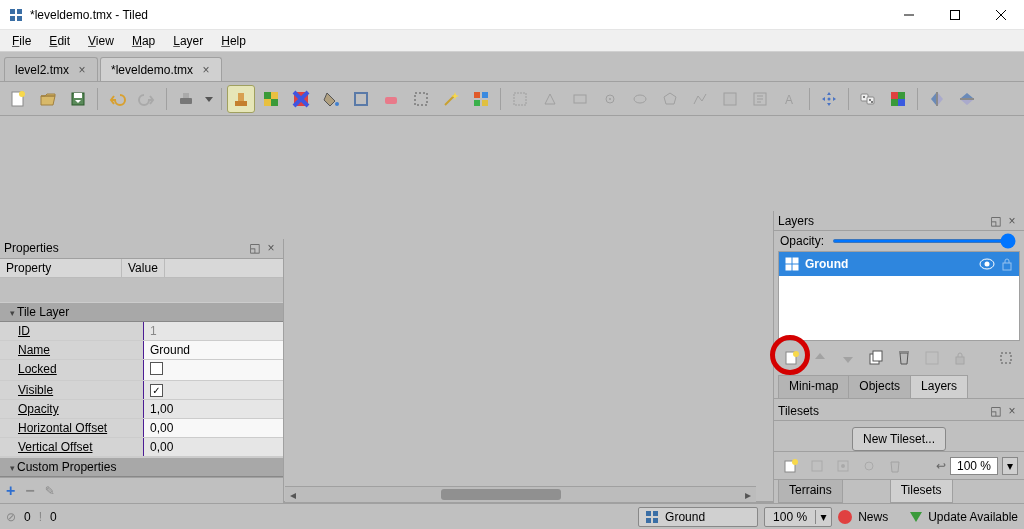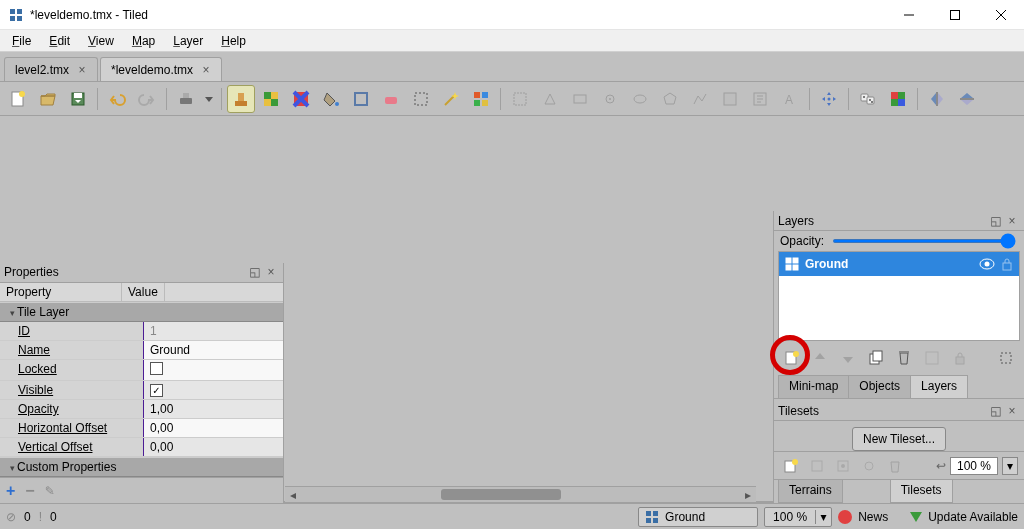--- a/index.html
+++ b/index.html
@@ -36,21 +36,21 @@
   .prop-head { display:flex; background:#d8d8d8; border-bottom:1px solid #bbb;}
   .prop-head div { padding:2px 6px; border-right:1px solid #bbb;}
   .prop-head div:first-child { width:122px;}
   .prop-sec { background:#a8a8a8; color:#000; padding:2px 10px; border-top:1px solid #ccc; border-bottom:1px solid #888;}
   .prop-sec::before { content:"▾ "; font-size:9px; color:#444;}
   .prop-row { display:flex; background:#dcdcdc; border-bottom:1px solid #ccc;}
   .prop-row .k { width:144px; padding:2px 6px 2px 18px; border-right:1px solid #4c1d95; background:#d4d4d4;text-decoration:underline;}
   .prop-row .v { flex:1; padding:2px 6px; background:#e6e6e6; color:#000;}
   .prop-row.alt .v{ background:#f8f8f8;}
   .prop-row .v.dim { color:#888;}
-  .prop-body { flex:1; overflow:auto; background:#d0d0d0;}
+  .prop-body { flex:1; overflow:auto; background:#d0d0d0;margin-top:24px;}
   .props-footer { height:26px; border-top:1px solid #a0a0a0; display:flex; align-items:center; padding:0 6px; gap:10px;}
 
   
   .canvas-wrap { flex:1; position:relative; background:#808080; border:1px solid #a0a0a0;}
   .canvas {
     position:absolute; inset:0 16px 16px 0;
     background:#808080;
     background-image:
       linear-gradient(to right, rgba(0,0,0,.35) 1px, transparent 1px),
       linear-gradient(to bottom, rgba(0,0,0,.35) 1px, transparent 1px);

